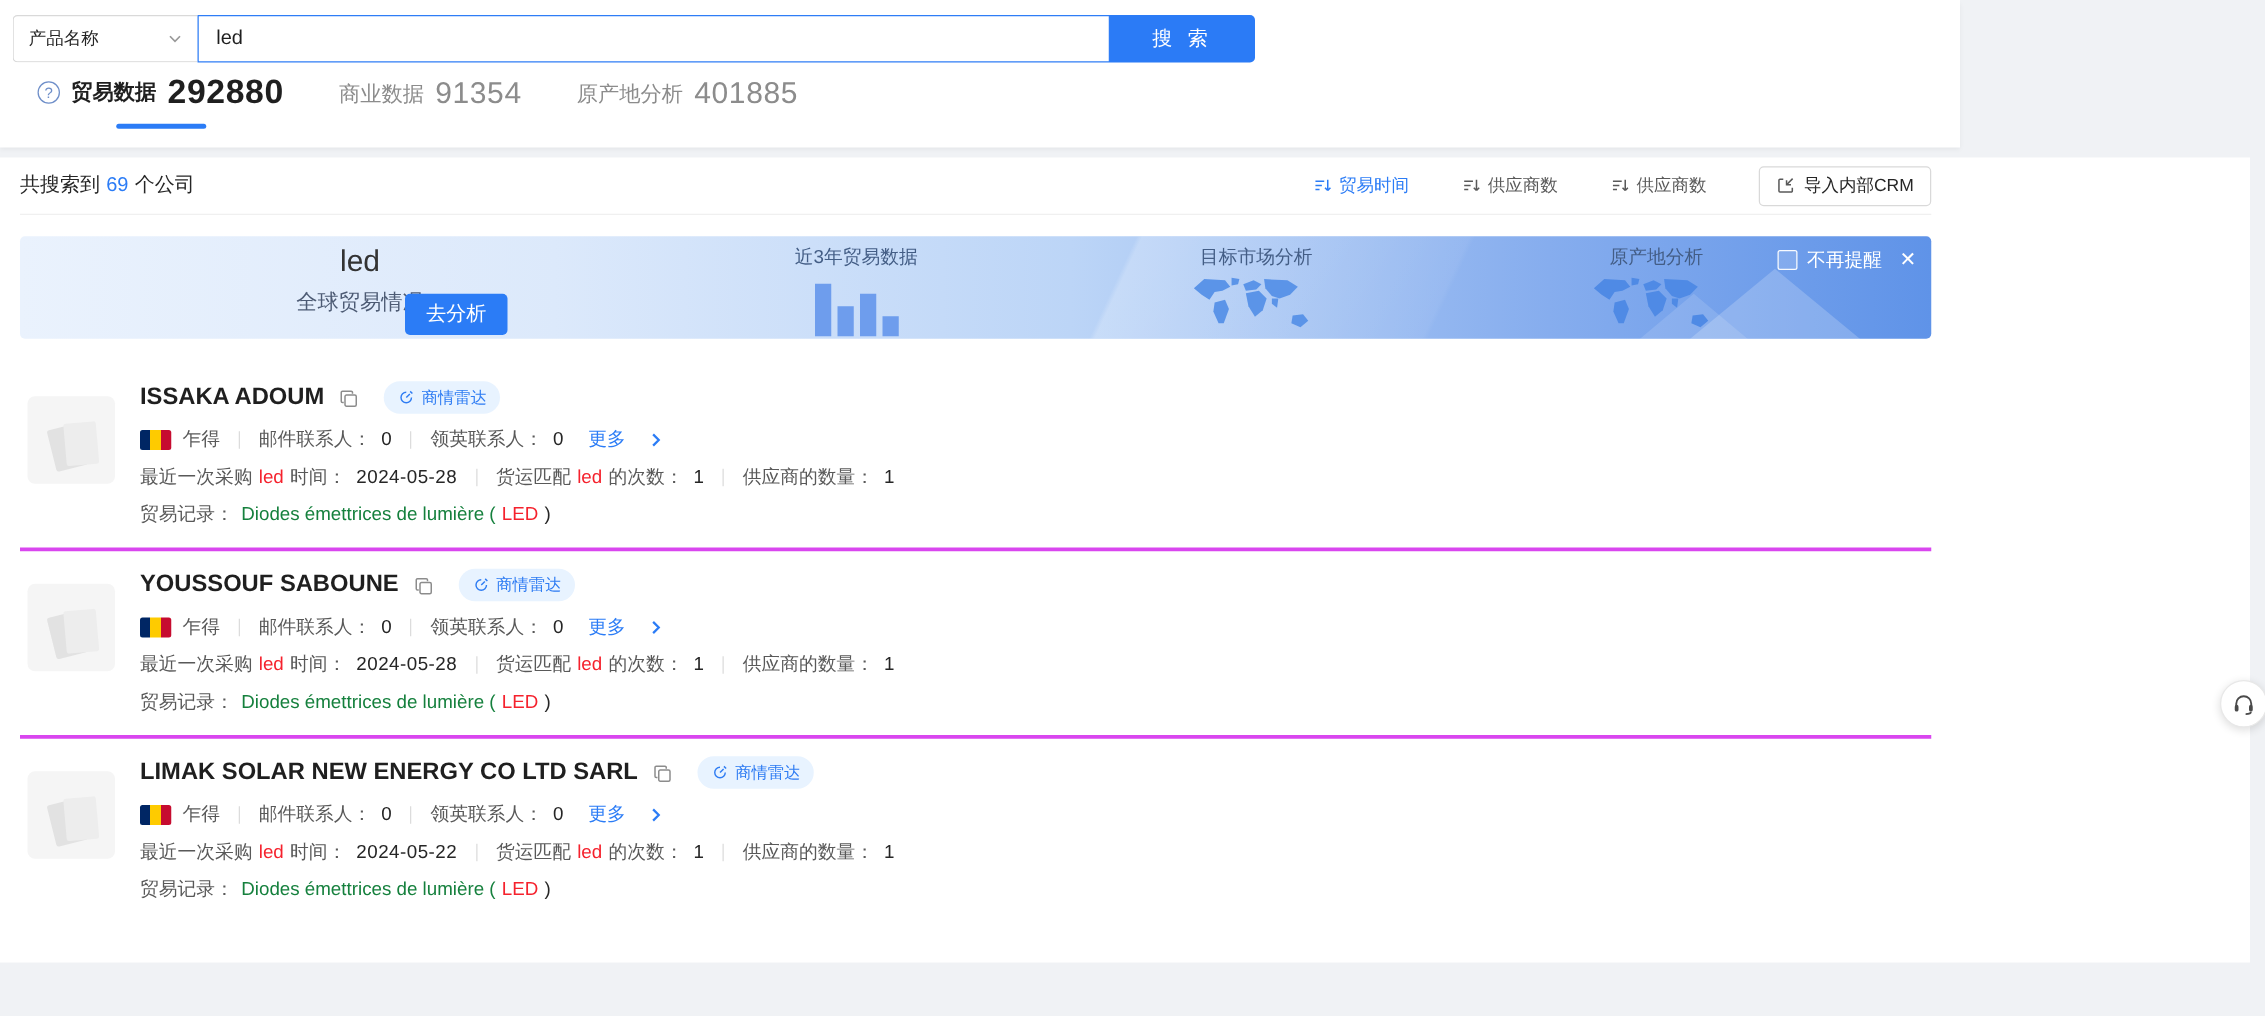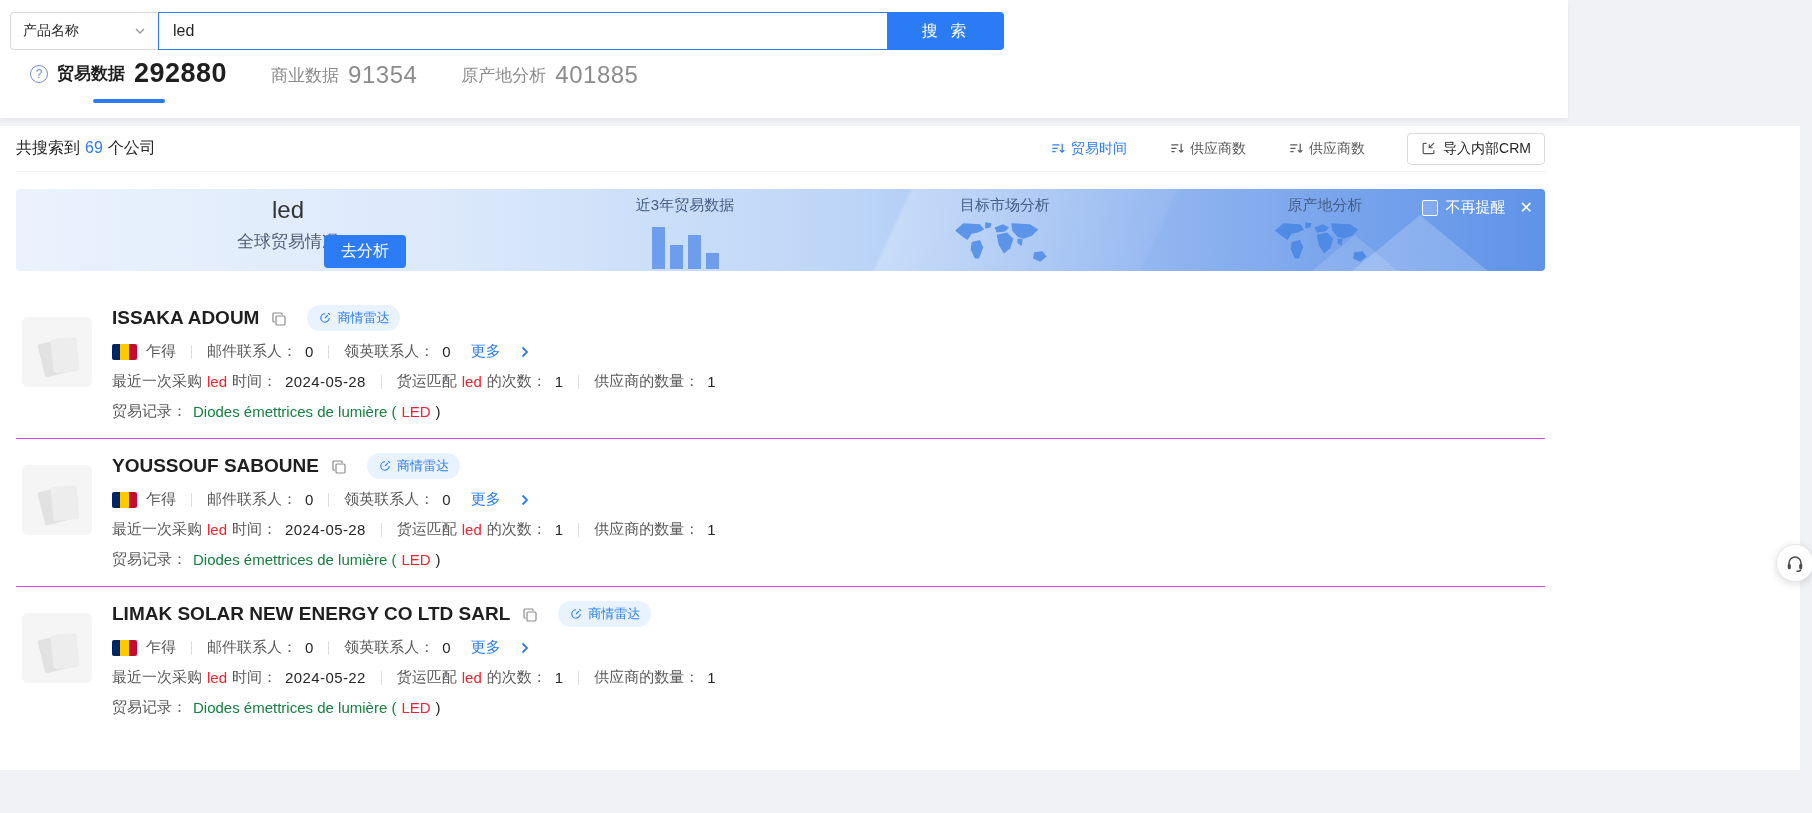--- a/index.html
+++ b/index.html
@@ -90,21 +90,21 @@
   .origin-col { left:1219px; }
   .mini-bars { display:flex; align-items:flex-end; justify-content:center; gap:5px; height:48px; margin-top:6px; }
   .mini-bars .bar { width:13px; background:#6e9ded; }
   .world-map { margin-top:5px; }
   .dismiss { position:absolute; right:12px; top:9px; display:flex; align-items:center; gap:8px; color:#fff; font-size:15px; }
   .dismiss .box { width:16px; height:16px; border:1px solid rgba(255,255,255,.95); border-radius:2px; background:rgba(255,255,255,.15); cursor:pointer; }
   .b-close { font-size:16px; margin-left:6px; cursor:pointer; }
 
   
   .card-list { margin-top:20px; }
-  .card { display:flex; padding:14px 0 17px; border-bottom:1px solid #d946ef; }
+  .card { display:flex; padding:14px 0 17px; border-bottom:3px solid #d946ef; }
   .card:last-child { border-bottom:none; }
   .thumb {
     width:70px; height:70px; margin:12px 20px 0 6px; background:#f5f5f5;
     border-radius:6px; position:relative; overflow:hidden; flex:none; cursor:pointer;
   }
   .thumb::before { content:""; position:absolute; left:19px; top:24px; width:26px; height:34px; background:#e2e2e2; border-radius:2px; transform:rotate(-14deg); }
   .thumb::after  { content:""; position:absolute; left:30px; top:21px; width:26px; height:34px; background:#ededed; border-radius:2px; transform:rotate(-5deg); }
   .card-body { flex:1; }
   .title-row { display:flex; align-items:center; gap:12px; }
   .cname { font-size:19px; font-weight:bold; color:#1f1f1f; cursor:pointer; }

